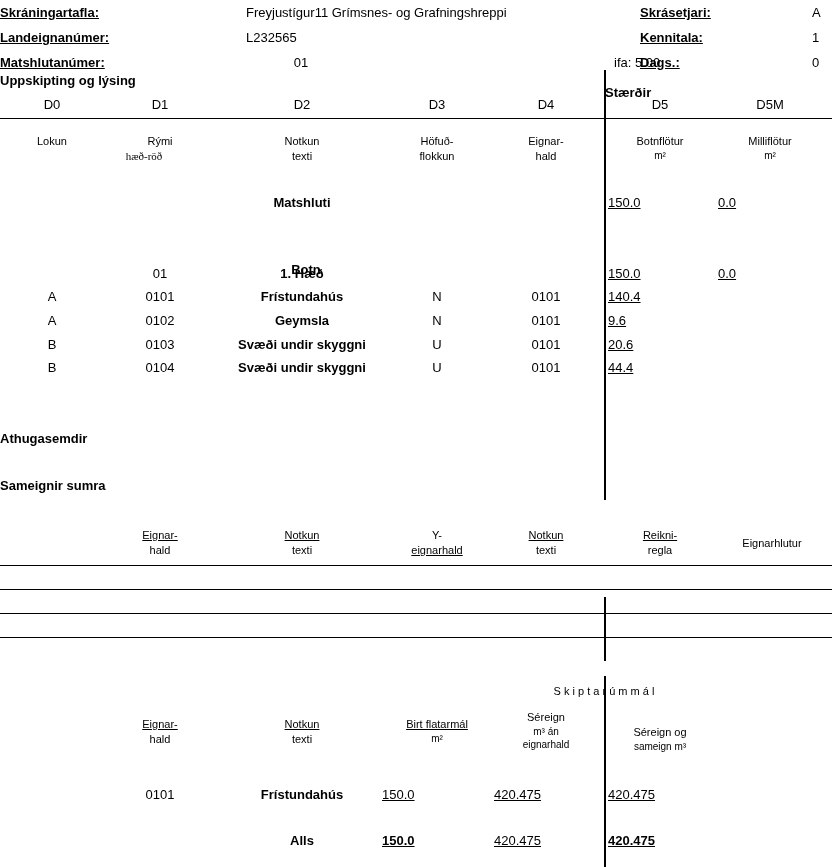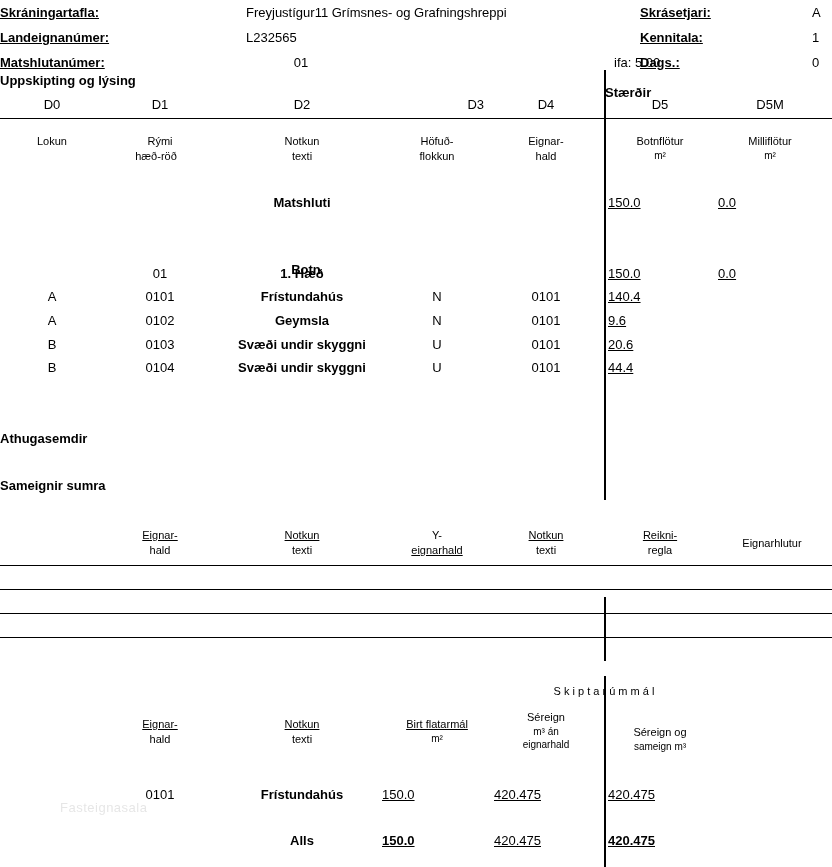--- a/index.html
+++ b/index.html
@@ -130,31 +130,31 @@
 
 
   <div class="hr2" style="left:0px; top:70px; width:832px;"></div>
   <div class="cell b l" style="left:0px; top:74px;">Uppskipting og lýsing</div>
   <div class="cell b l" style="left:605px; top:86px;text-align:center;">Stærðir</div>
   <div class="hr2" style="left:0px; top:91px; width:832px;"></div>
 
   <div class="cell c" style="left:8px;   top:98px; width:88px;">D0</div>
   <div class="cell c" style="left:116px; top:98px; width:88px;">D1</div>
   <div class="cell c" style="left:224px; top:98px; width:156px;">D2</div>
-  <div class="cell c" style="left:390px; top:98px; width:94px;text-align:right;">D3</div>
+  <div class="cell c" style="left:390px; top:98px; width:94px;">D3</div>
   <div class="cell c" style="left:494px; top:98px; width:104px;">D4</div>
   <div class="cell c" style="left:608px; top:98px; width:104px;">D5</div>
   <div class="cell c" style="left:718px; top:98px; width:104px;">D5M</div>
 
   <div class="hr" style="left:0px; top:118px; width:832px;"></div>
 
   <div class="cell c sm" style="left:8px;   top:136px; width:88px;">Lokun</div>
 
   <div class="cell c sm" style="left:116px; top:136px; width:88px;">Rými</div>
-  <div class="cell c sm" style="left:112px; top:151px; width:88px;">hæð-röð</div>
+  <div class="cell c sm" style="left:100px; top:151px; width:88px;font-family:Liberation Serif, serif;">hæð-röð</div>
 
   <div class="cell c sm" style="left:224px; top:136px; width:156px;">Notkun</div>
   <div class="cell c sm" style="left:224px; top:151px; width:156px;">texti</div>
 
   <div class="cell c sm" style="left:390px; top:136px; width:94px;">Höfuð-</div>
   <div class="cell c sm" style="left:390px; top:151px; width:94px;">flokkun</div>
 
   <div class="cell c sm" style="left:494px; top:136px; width:104px;">Eignar-</div>
   <div class="cell c sm" style="left:494px; top:151px; width:104px;">hald</div>
 
@@ -276,16 +276,15 @@
   <div class="cell c b" style="left:224px; top:834px; width:156px;">Alls</div>
   <div class="cell r b" style="left:382px; top:834px; width:102px;">150.0</div>
   <div class="cell r" style="left:494px; top:834px; width:96px;">420.475</div>
   <div class="cell r b" style="left:608px; top:834px; width:96px;">420.475</div>
 
   <div class="vr" style="left:604px; top:70px; height:430px;"></div>
   <div class="vr" style="left:604px; top:597px; height:64px;"></div>
   <div class="vr" style="left:604px; top:676px; height:191px;"></div>
 
   <div class="logo">
-    <div class="logo-sub">Fasteignasala</div>
   </div>
 
 </div>
 
 </body></html>

